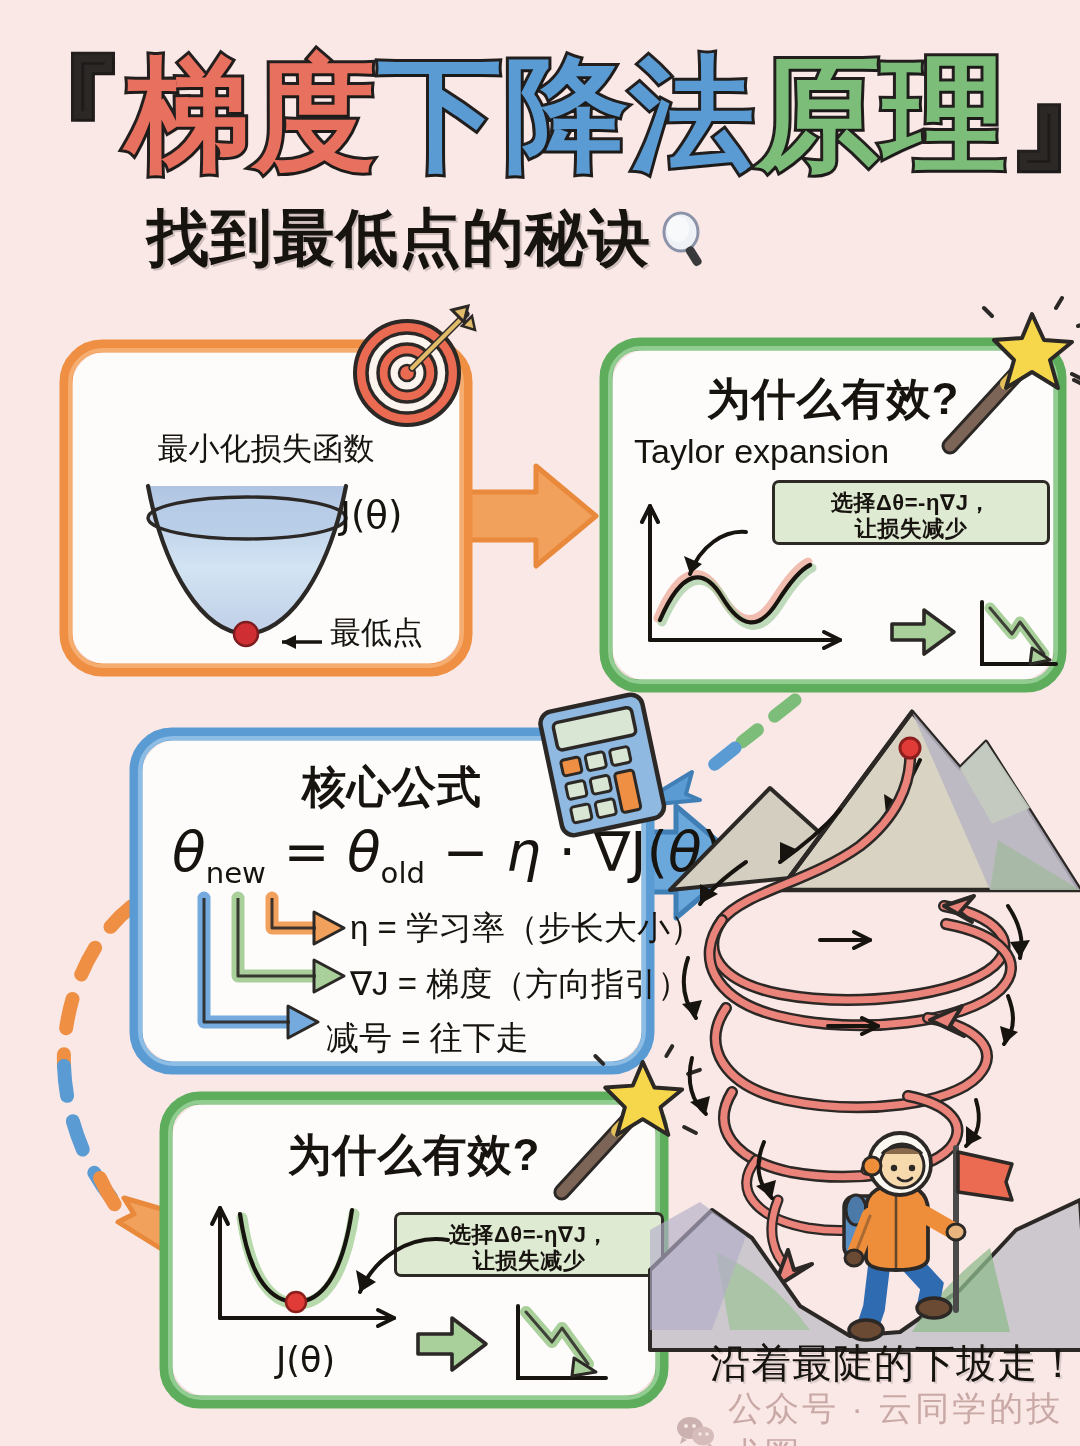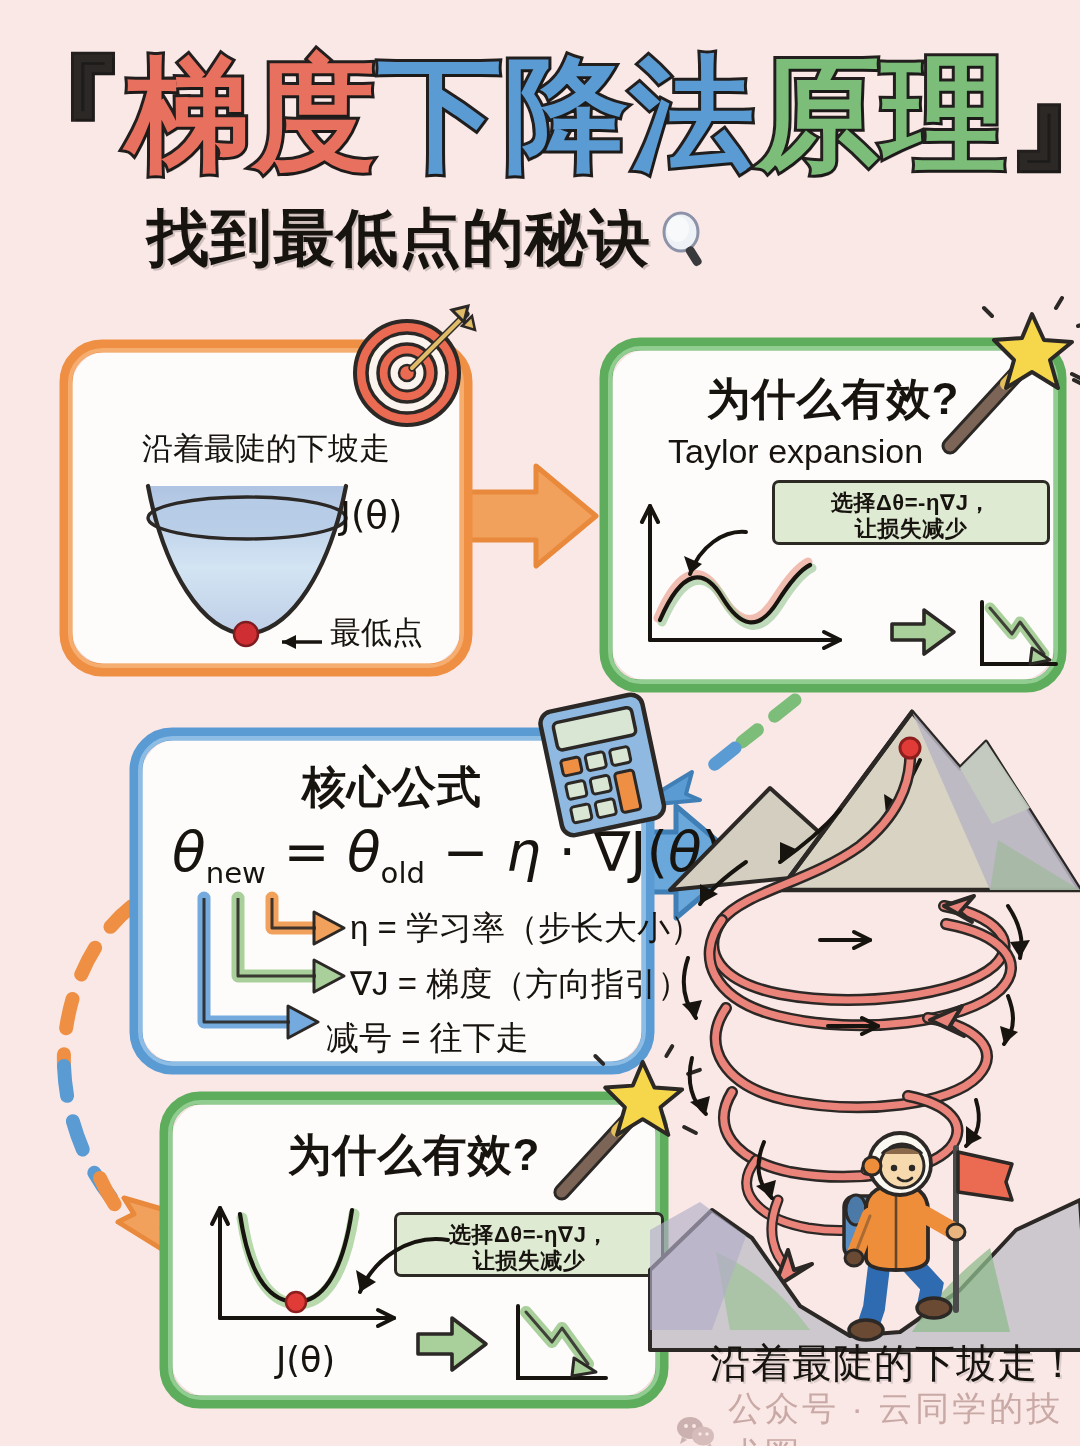--- a/index.html
+++ b/index.html
@@ -122,21 +122,21 @@
     </g>
   </svg>
 
   <div class="card" id="card-goal">
     <svg class="frame" viewBox="0 0 414 338" preserveAspectRatio="none">
       <rect x="7" y="7" width="400" height="324" rx="36" fill="none" stroke="#ef8f43" stroke-width="13"></rect>
       <rect x="11" y="11" width="392" height="316" rx="33" fill="none" stroke="#f7b57c" stroke-width="4" opacity=".8"></rect>
     </svg>
 
 
-    <div class="cap" style="top:76px;left:0;width:100%;text-align:center;">沿着最陡的下坡走</div>
+    <div class="cap" style="top:76px;left:0;width:100%;text-align:center;">最小化损失函数</div>
 
     <svg class="mini" style="left:34px;top:122px;width:290px;height:180px;" viewBox="0 0 290 180">
       <defs>
         <linearGradient id="bowlg" x1="0" y1="0" x2="0" y2="1">
           <stop offset="0" stop-color="#a8bfe0"></stop>
           <stop offset="55%" stop-color="#cfe2f2"></stop>
           <stop offset="100%" stop-color="#b9cbe6"></stop>
         </linearGradient>
       </defs>
       <path d="M42 12 C 58 96, 96 158, 140 160 C 186 158, 224 94, 240 12" fill="url(#bowlg)" opacity=".92"></path>
@@ -166,21 +166,21 @@
   </div>
 
   <div class="card" id="card-why1">
     <svg class="frame" viewBox="0 0 468 356" preserveAspectRatio="none">
       <rect x="7" y="7" width="454" height="342" rx="34" fill="none" stroke="#5ead5d" stroke-width="13"></rect>
       <rect x="11" y="11" width="446" height="334" rx="31" fill="none" stroke="#9ed39d" stroke-width="4" opacity=".8"></rect>
     </svg>
 
     <div class="card-title" style="top:20px;">为什么有效?</div>
 
-    <div class="cap" style="left:22px;top:82px;font-size:34px;font-weight:400;margin-left:34px;">Taylor expansion</div>
+    <div class="cap" style="left:22px;top:82px;font-size:34px;font-weight:400;">Taylor expansion</div>
 
     <svg class="mini" style="left:16px;top:140px;width:260px;height:176px;" viewBox="0 0 260 176">
       <path d="M22 16 L22 150" stroke="#17140f" stroke-width="4" stroke-linecap="round"></path>
       <path d="M22 16 L14 32 M22 16 L30 32" stroke="#17140f" stroke-width="4" stroke-linecap="round" fill="none"></path>
       <path d="M22 150 L212 150" stroke="#17140f" stroke-width="4" stroke-linecap="round"></path>
       <path d="M212 150 L196 142 M212 150 L196 158" stroke="#17140f" stroke-width="4" stroke-linecap="round" fill="none"></path>
       <path d="M30 128 C 52 76, 74 74, 92 104 C 110 134, 128 140, 148 108 C 162 86, 172 76, 180 72" fill="none" stroke="#eeb2a2" stroke-width="9" stroke-linecap="round" opacity=".85"></path>
       <path d="M34 132 C 56 82, 78 80, 96 110 C 114 140, 132 146, 152 114 C 166 92, 176 82, 184 78" fill="none" stroke="#a9cfa4" stroke-width="9" stroke-linecap="round" opacity=".75"></path>
       <path d="M32 130 C 54 79, 76 77, 94 107 C 112 137, 130 143, 150 111 C 164 89, 174 79, 182 75" fill="none" stroke="#17140f" stroke-width="4.2" stroke-linecap="round"></path>
       <path d="M118 42 C 96 40, 72 56, 62 84" fill="none" stroke="#17140f" stroke-width="4" stroke-linecap="round"></path>

